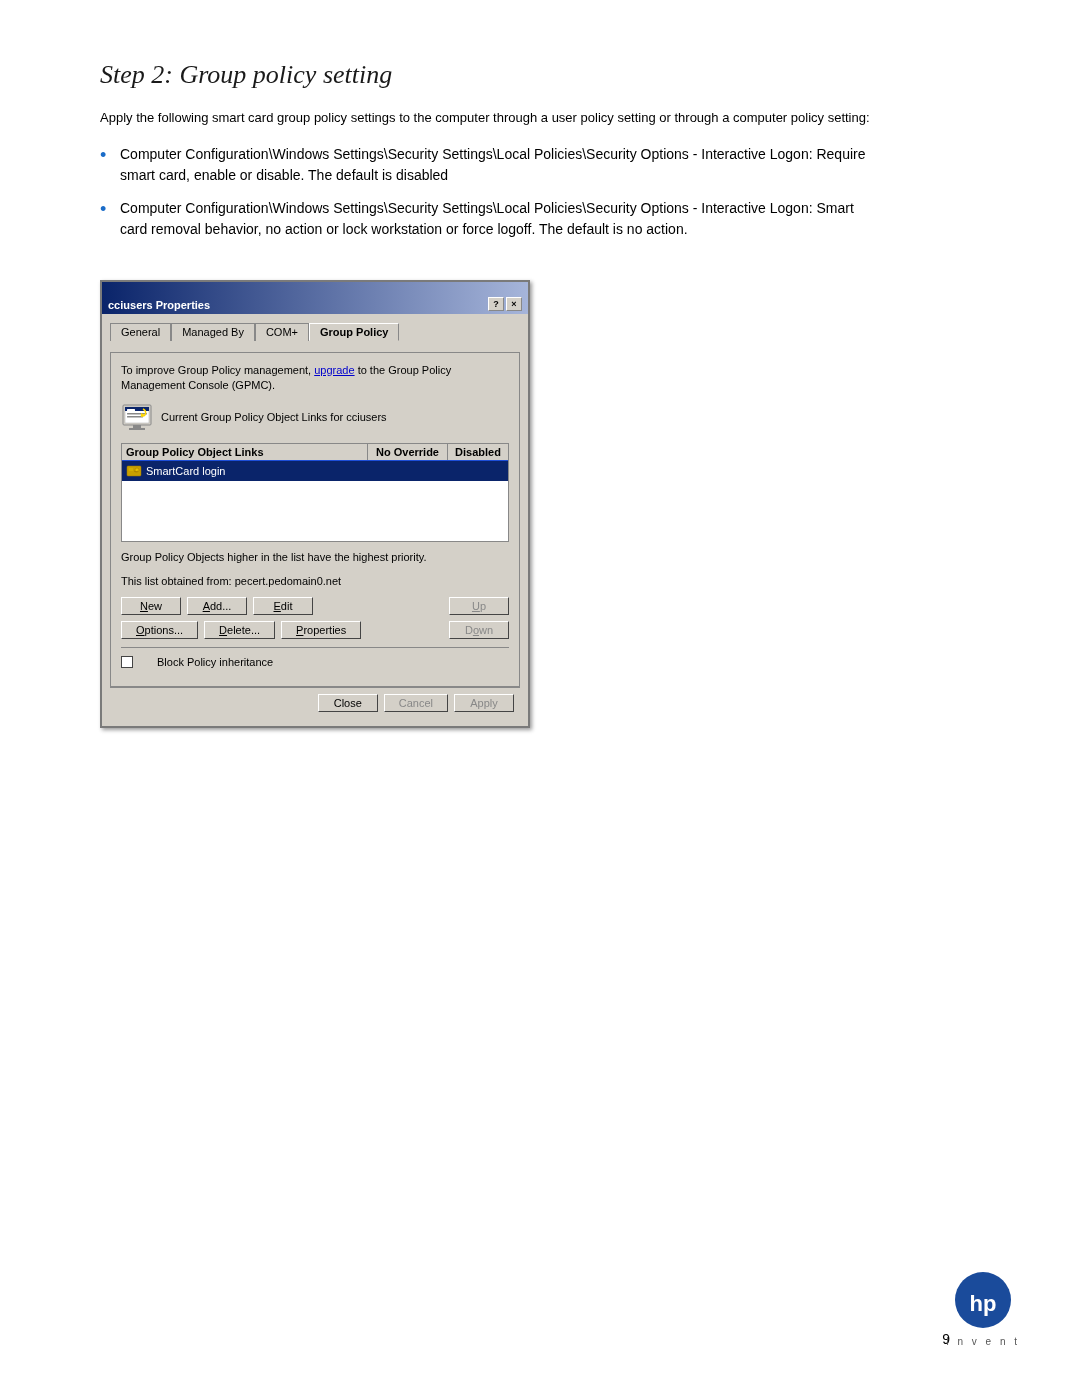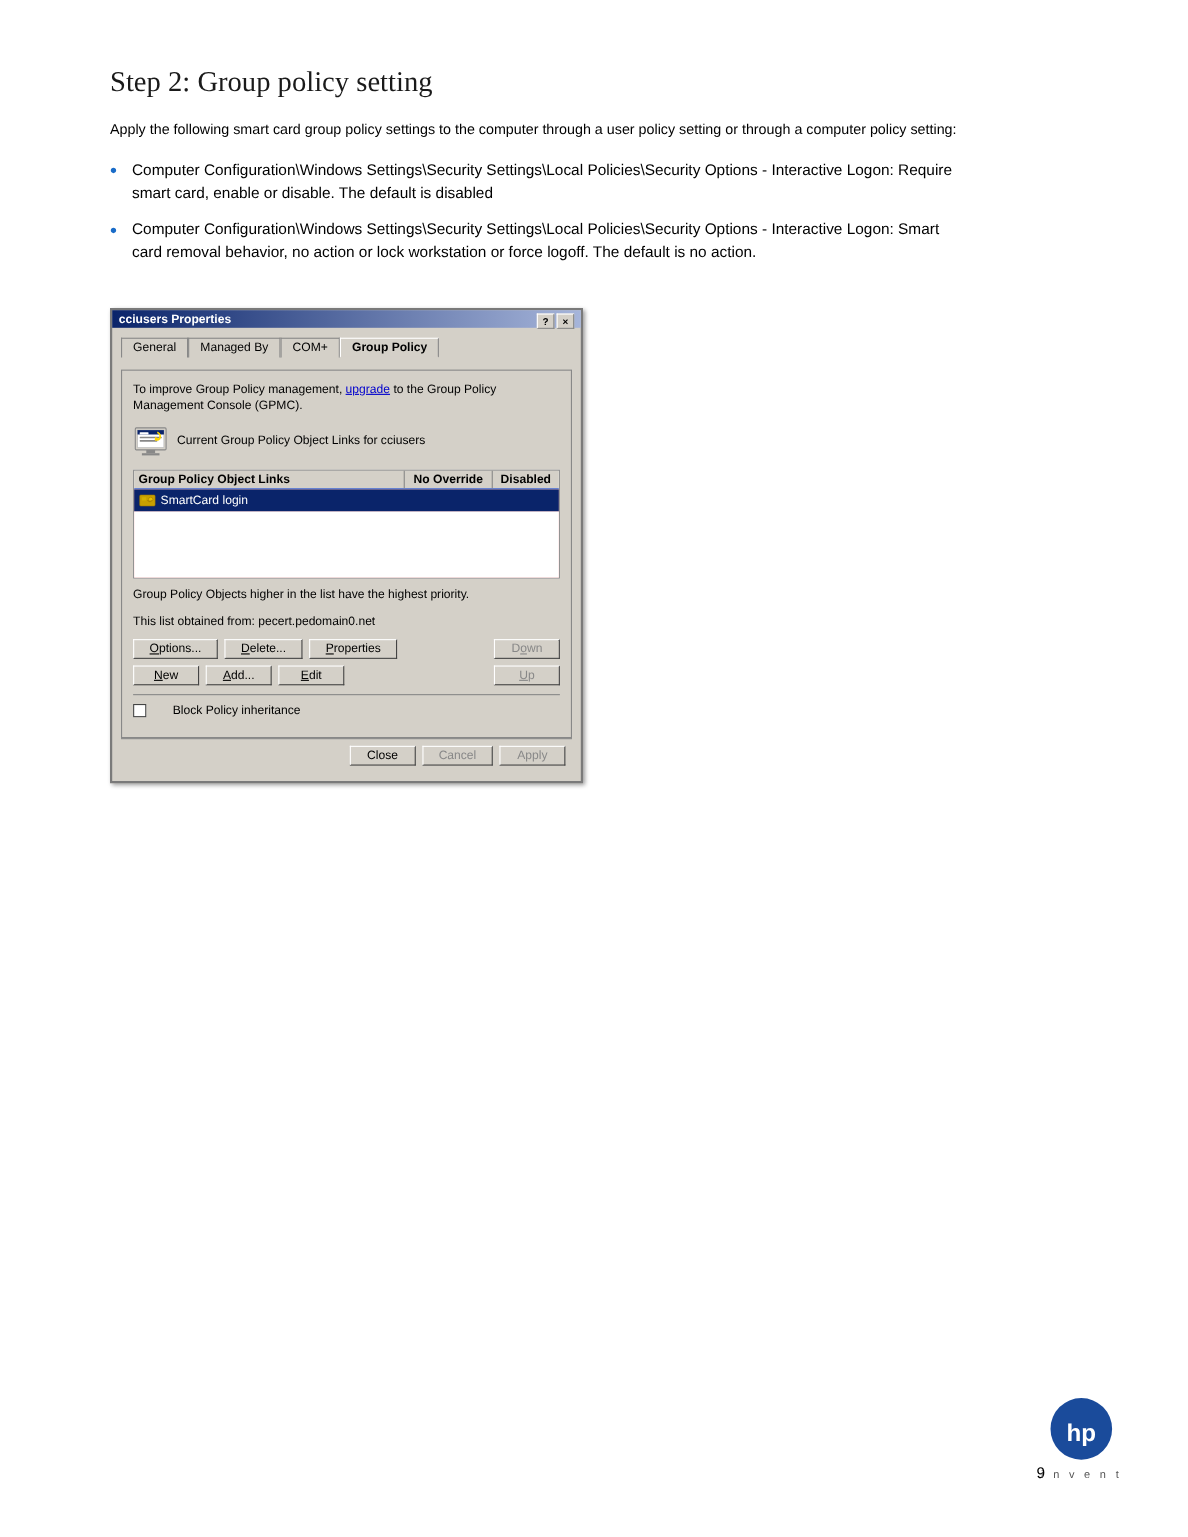--- a/index.html
+++ b/index.html
@@ -12,20 +12,21 @@
       padding: 60px 80px 80px 100px;
       color: #000;
     }
 
     .page-title {
       font-size: 26px;
       font-weight: normal;
       color: #1a1a1a;
       margin-bottom: 18px;
       font-family: 'Times New Roman', Times, serif;
+      font-style: italic;
     }
 
     .intro-text {
       font-size: 13px;
       line-height: 1.5;
       margin-bottom: 16px;
       max-width: 780px;
     }
 
     .bullet-list {
@@ -66,22 +67,22 @@
       font-size: 11px;
       box-shadow: 2px 2px 4px rgba(0,0,0,0.4);
     }
 
     .dialog-titlebar {
       background: linear-gradient(to right, #0a246a, #a6b5da);
       color: white;
       padding: 3px 6px;
       display: flex;
       justify-content: space-between;
-      align-items: flex-start;
-      height: 16px;
+      align-items: flex-end;
+      height: 32px;
     }
 
     .dialog-title-text {
       font-size: 11px;
       font-weight: bold;
     }
 
     .dialog-controls {
       display: flex;
       gap: 2px;
@@ -199,21 +200,22 @@
     }
 
     .gpo-col-disabled {
       width: 60px;
       padding: 2px 4px;
       text-align: center;
     }
 
     .gpo-table-body {
       min-height: 80px;
-      background: #fca5a5;
+      background: #0369a1;
+      border-radius: 14px;
     }
 
     .gpo-row {
       display: flex;
       align-items: center;
       background: #0a246a;
       color: #fff;
     }
 
     .gpo-row-main {
@@ -410,32 +412,32 @@
               <div class="gpo-row-disabled"></div>
             </div>
             <div class="gpo-empty-rows"></div>
           </div>
         </div>
 
         <p class="priority-text">Group Policy Objects higher in the list have the highest priority.</p>
         <p class="priority-text">This list obtained from: pecert.pedomain0.net</p>
 
         <div class="buttons-row">
+          <button class="win-btn"><u>N</u>ew</button>
+          <button class="win-btn"><u>A</u>dd...</button>
+          <button class="win-btn"><u>E</u>dit</button>
+          <div class="spacer"></div>
+          <button class="win-btn disabled"><u>U</u>p</button>
+        </div>
+        <div class="buttons-row">
           <button class="win-btn"><u>O</u>ptions...</button>
           <button class="win-btn"><u>D</u>elete...</button>
           <button class="win-btn"><u>P</u>roperties</button>
           <div class="spacer"></div>
           <button class="win-btn disabled">D<u>o</u>wn</button>
-        </div>
-        <div class="buttons-row">
-          <button class="win-btn"><u>N</u>ew</button>
-          <button class="win-btn"><u>A</u>dd...</button>
-          <button class="win-btn"><u>E</u>dit</button>
-          <div class="spacer"></div>
-          <button class="win-btn disabled"><u>U</u>p</button>
         </div>
 
         <div class="separator-line"></div>
 
         <div class="checkbox-row">
           <div class="win-checkbox"></div>
           <span>Block Policy inheritance</span>
         </div>
       </div>
 

